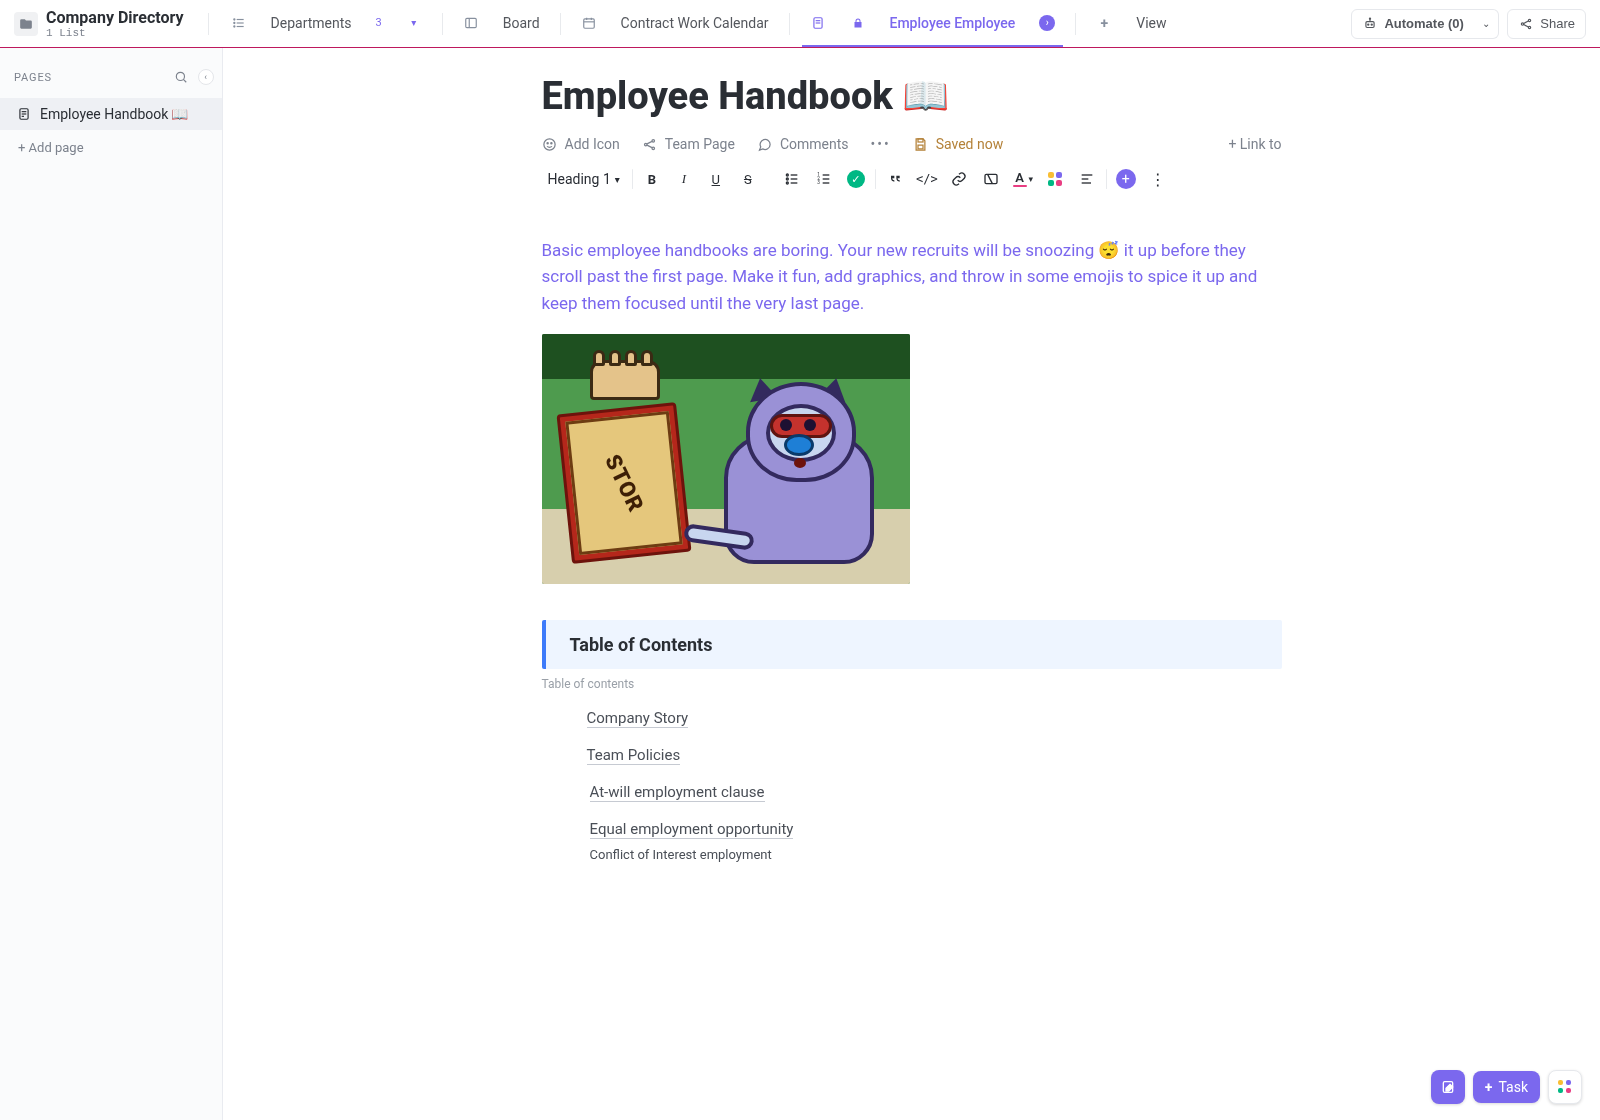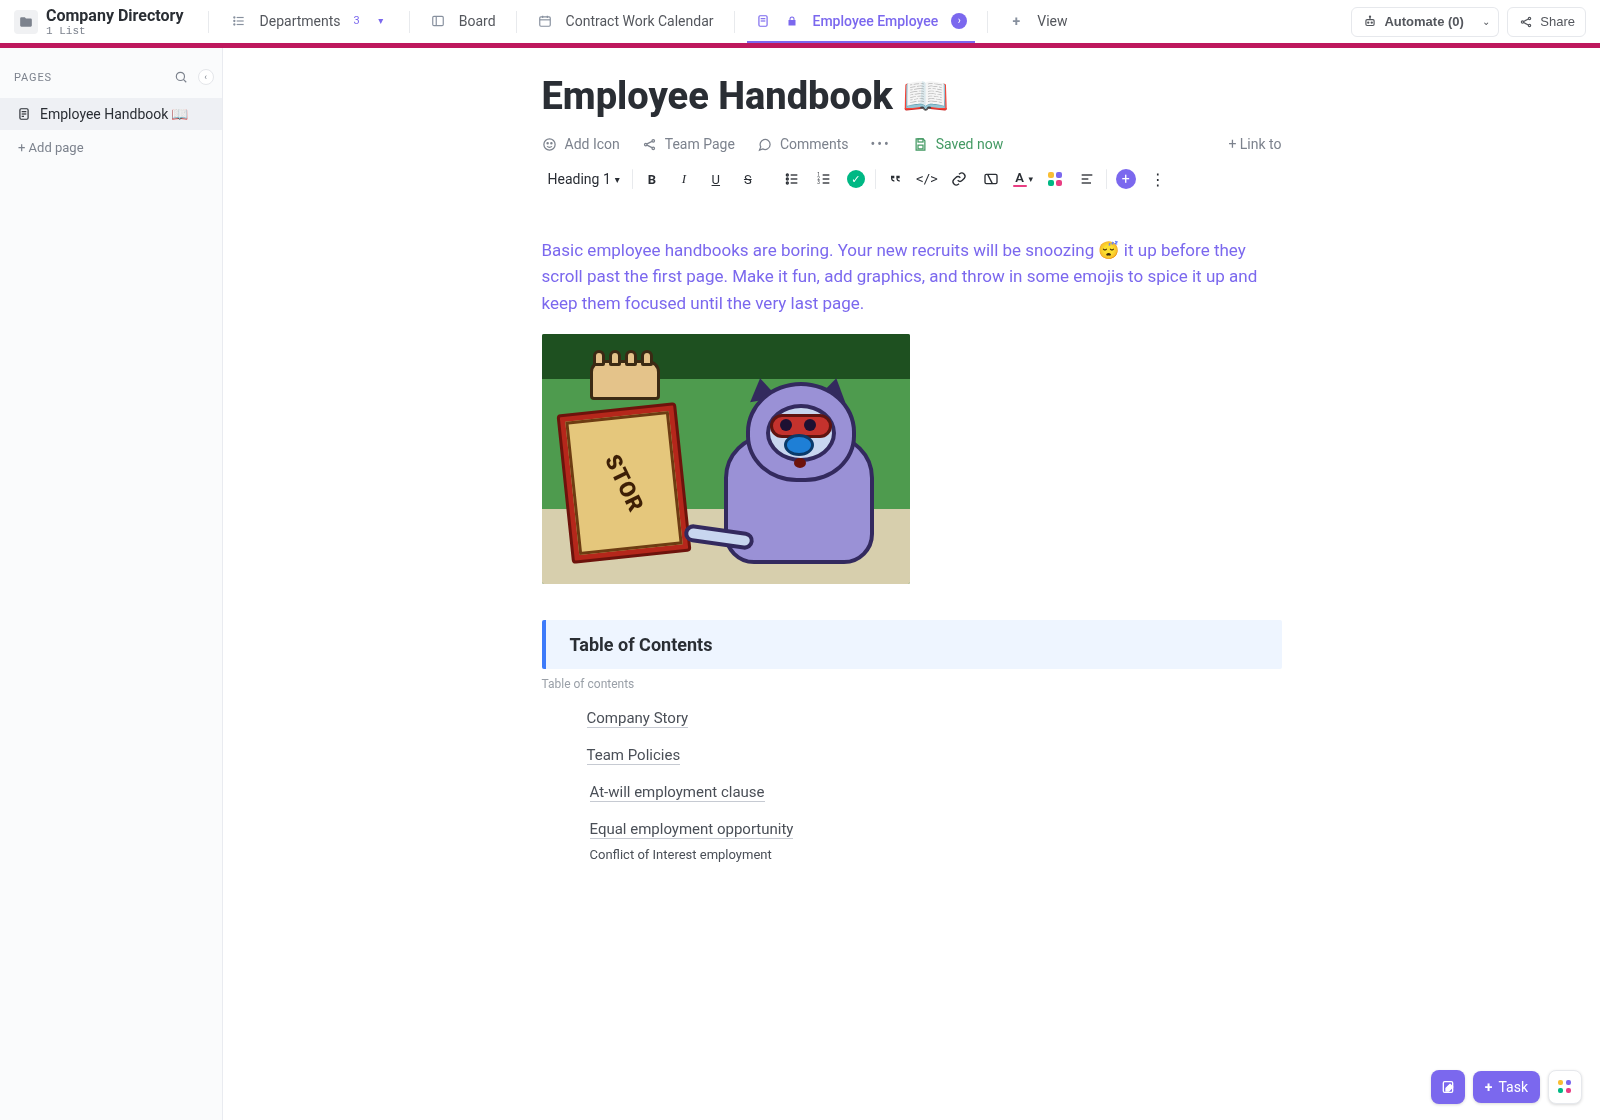--- a/index.html
+++ b/index.html
@@ -1,26 +1,26 @@
 <!DOCTYPE html>
 <html><head>
 <meta charset="utf-8">
 <style>
   * { box-sizing: border-box; margin: 0; padding: 0; }
   html, body { height: 100%; font-family: -apple-system, BlinkMacSystemFont, "Segoe UI", Roboto, Helvetica, Arial, sans-serif; color: #292d34; background: #fff; font-size: 13px; }
   .app { display:flex; flex-direction:column; height:100%; }
   
-  .topbar { height:48px; border-bottom:5px solid #be185d; display:flex; align-items:center; padding:0 14px; gap:8px; }
+  .topbar { height:48px; border-bottom:1px solid #be185d; display:flex; align-items:center; padding:0 14px; gap:8px; }
   .folder-icon { width:24px; height:24px; background:#f0f1f3; border-radius:4px; display:flex; align-items:center; justify-content:center; color:#7c828d; }
   .title-block { display:flex; flex-direction:column; margin-right:10px; }
   .title-block .t1 { font-weight:700; font-size:16px; color:#2a2e34; }
   .title-block .t2 { font-size:11px; color:#7c828d;font-family:Liberation Mono, monospace; }
   .tabs { display:flex; align-items:center; gap:6px; height:100%; }
   .vsep { width:1px; height:22px; background:#e8eaed; margin:0 6px; }
-  .tab { display:flex; align-items:center; gap:13px; padding:0 8px; height:100%; font-size:14px; color:#54575d; cursor:pointer; border-bottom:2px solid transparent; }
+  .tab { display:flex; align-items:center; gap:24px; padding:0 8px; height:100%; font-size:14px; color:#54575d; cursor:pointer; border-bottom:2px solid transparent; }
   .tab .badge { font-size:11px; color:#7b68ee; }
   .tab.active { color:#7b68ee; border-bottom-color:#7b68ee; font-weight:500; }
   .tab svg, .tab .uicon { color:#87909e; }
   .tab.active svg, .tab.active .uicon { color:#7b68ee; }
   .chev-circle { width:16px; height:16px; border-radius:50%; background:#7b68ee; color:#fff; display:flex; align-items:center; justify-content:center; font-size:10px; }
   .spacer { flex:1; }
   .btn { border:1px solid #e6e8ec; background:#fff; border-radius:6px; padding:6px 10px; display:flex; align-items:center; gap:6px; color:#54575d; cursor:pointer; font-size:13px; }
   .chev-dn { border:1px solid #e6e8ec; border-left:none; border-top-left-radius:0; border-bottom-left-radius:0; border-top-right-radius:6px; border-bottom-right-radius:6px; padding:6px 8px; margin-left:-1px; }
   .btn.nobr-r { border-top-right-radius:0; border-bottom-right-radius:0;font-weight:bold; }
 
@@ -276,21 +276,21 @@
             <span class="uicon">
               <svg width="15" height="15" viewBox="0 0 24 24" fill="none" stroke="currentColor" stroke-width="2">
                   <path d="M21 12a8 8 0 0 1-11.8 7L4 21l2-5.2A8 8 0 1 1 21 12z"></path>
                 </svg>
             </span>
             <span>Comments</span>
           </div>
           <div class="mitem" title="More">
             <span style="letter-spacing:2px">•••</span>
           </div>
-          <div class="mitem disabled" style="color:#15803d">
+          <div class="mitem disabled" style="color:#a16207">
             <span class="uicon">
               <svg width="15" height="15" viewBox="0 0 24 24" fill="none" stroke="currentColor" stroke-width="2">
                   <path d="M5 3h11l3 3v15H5z"></path>
                   <rect x="8" y="3" width="8" height="5"></rect>
                   <rect x="8" y="13" width="8" height="6"></rect>
                 </svg>
             </span>
             <span>Saved now</span>
           </div>
           <div class="mitem linkto">

